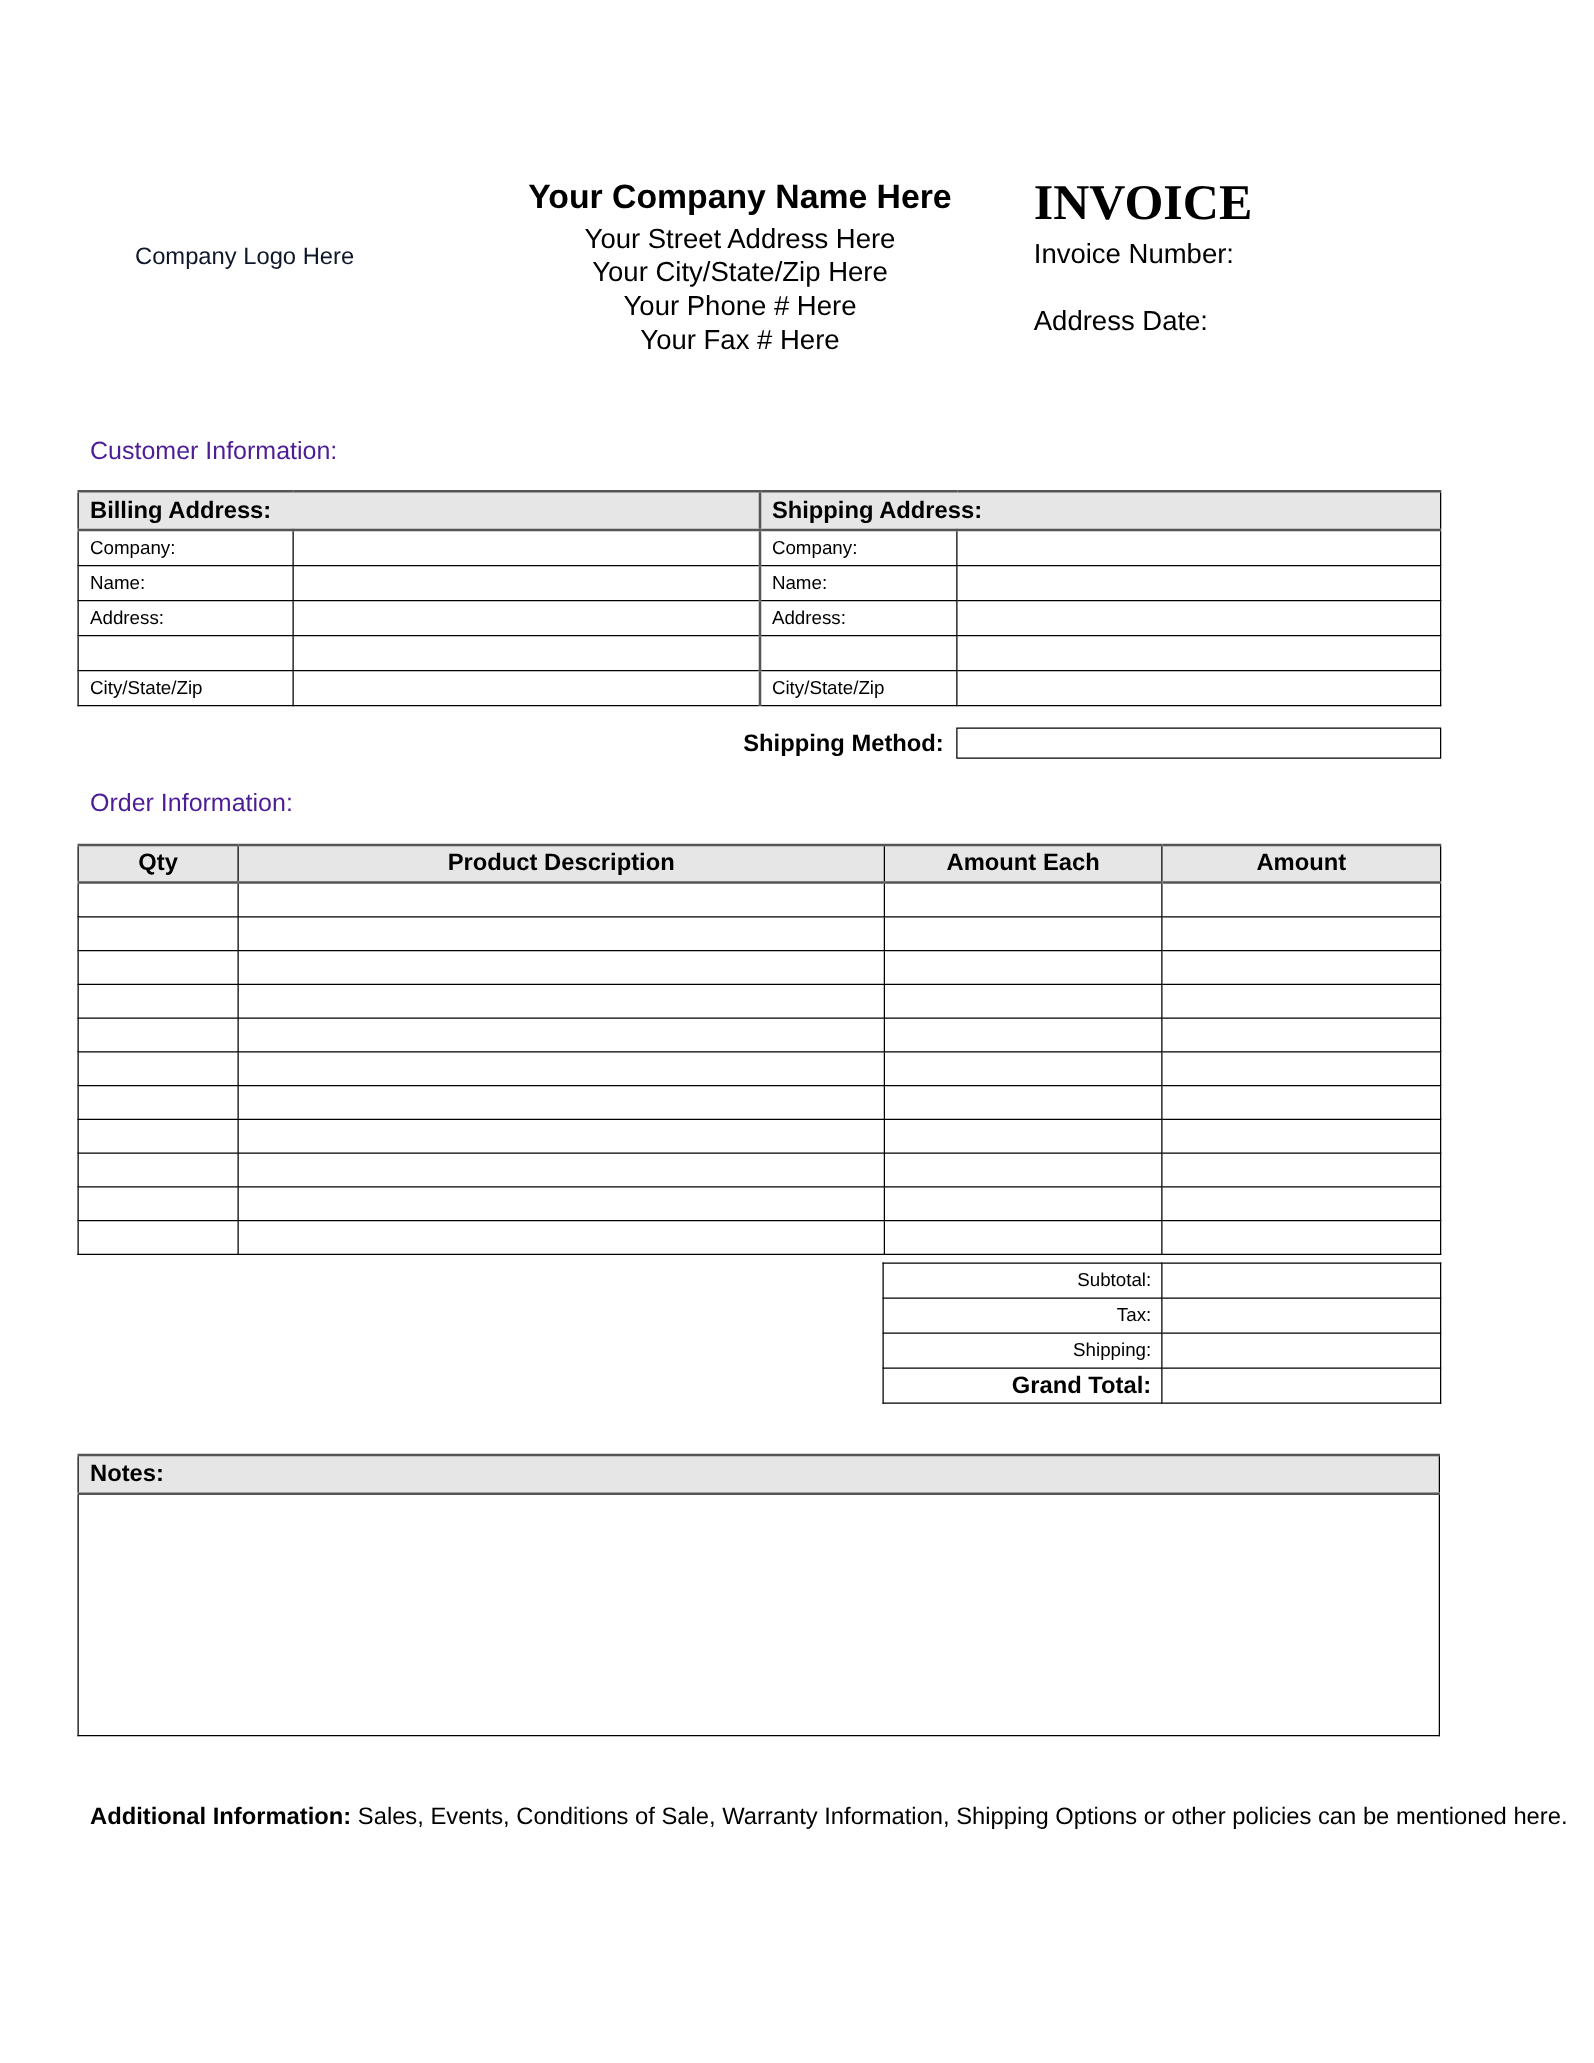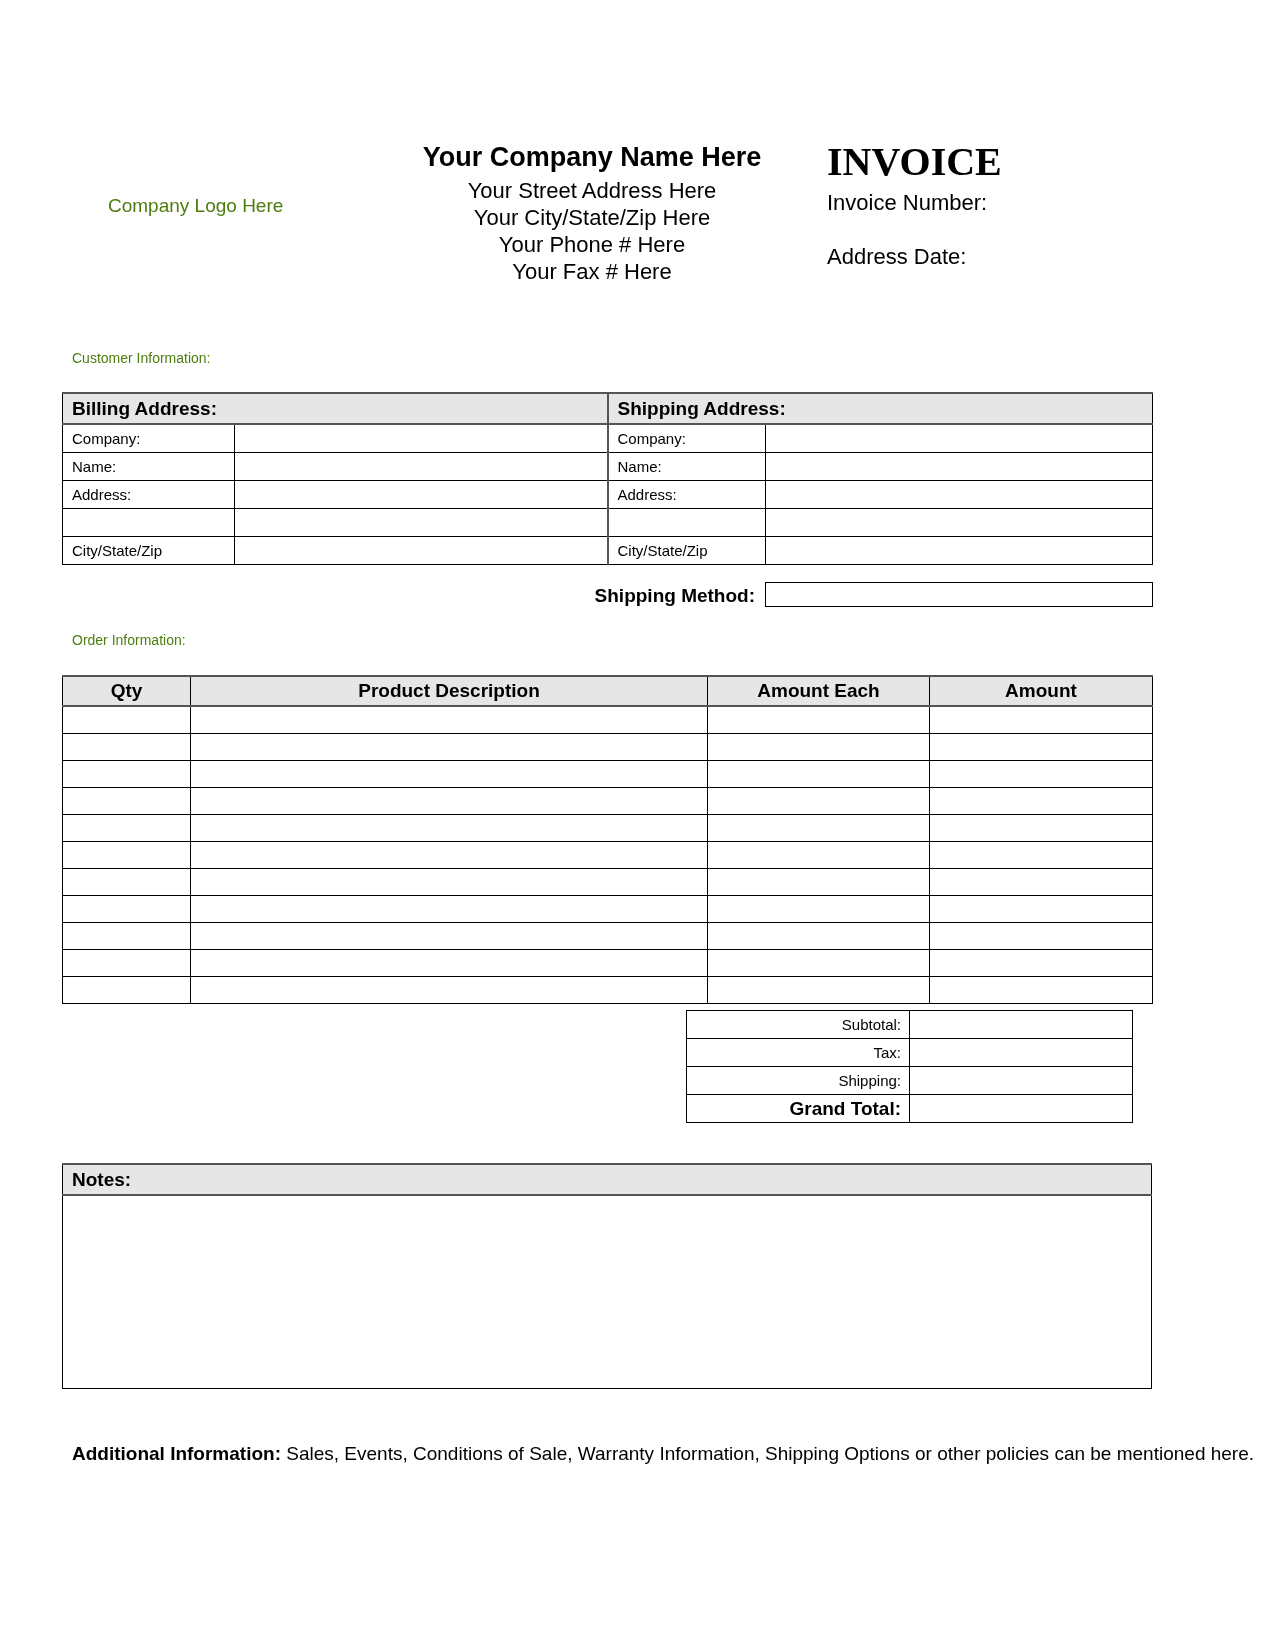--- a/index.html
+++ b/index.html
@@ -31,21 +31,21 @@
     left: 62px;
     top: 140px;
     width: 1090px;
     height: 170px;
   }
   .logo-text {
     position: absolute;
     left: 46px;
     top: 55px;
     font-size: 19px;
-    color: #4d7c0f;
+    color: #0f172a;
     white-space: nowrap;
   }
   .company-block {
     position: absolute;
     left: 320px;
     top: 0px;
     width: 420px;
     text-align: center;
   }
   .company-name {
@@ -77,22 +77,22 @@
     font-size: 22px;
     line-height: 30px;
     margin-top: 4px;
     white-space: nowrap;
   }
   .invoice-field.second { margin-top: 24px; }
 
   
   .section-label {
     position: absolute;
-    font-size: 14px;
-    color: #4d7c0f;
+    font-size: 20px;
+    color: #4c1d95;
     white-space: nowrap;
   }
   #customer-info-label { left: 72px; top: 350px; }
   #order-info-label    { left: 72px; top: 632px; }
 
   
   table.grid {
     border-collapse: collapse;
     table-layout: fixed;
     background: #fff;
@@ -164,21 +164,21 @@
   }
   #order-table th {
     height: 28px;
     text-align: center;
   }
   #order-table td.item-cell { height: 26px; }
 
   
   #totals-table {
     position: absolute;
-    left: 686px;
+    left: 706px;
     top: 1010px;
     width: 446px;
   }
   #totals-table td { height: 27px; }
   .tot-label {
     text-align: right;
     padding-right: 8px !important;
     font-size: 15px;
     white-space: nowrap;
   }

